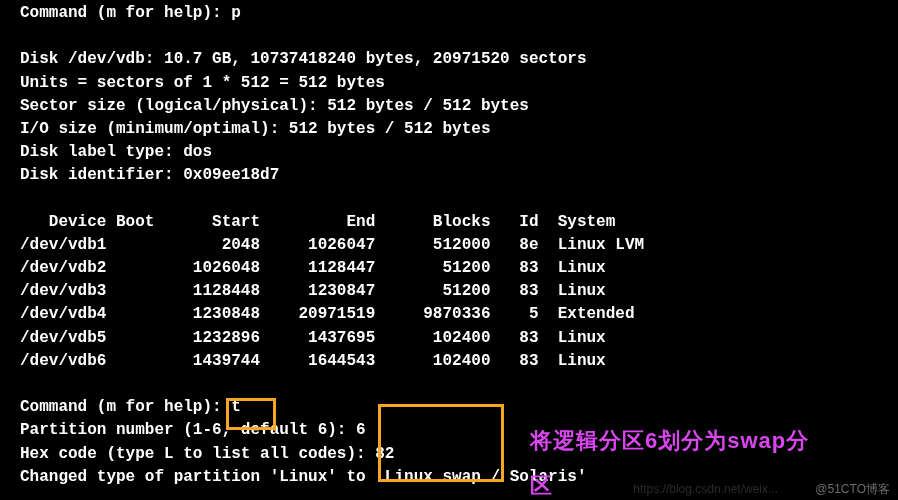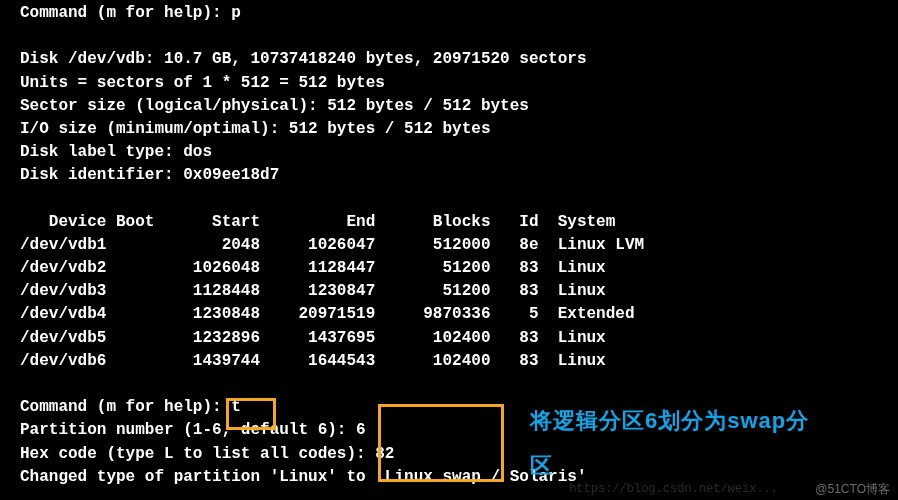--- a/index.html
+++ b/index.html
@@ -15,25 +15,26 @@
     height: 500px;
     overflow: hidden;
     position: relative;
   }
   .term {
     padding: 2px 20px;
     white-space: pre;
   }
   .annot {
     position: absolute;
-    color: #0ea5e9;
+    color: #d946ef;
     font-weight: bold;
     font-size: 22px;
     font-family: "Microsoft YaHei", "SimHei", sans-serif;
     letter-spacing: 1px;
+    margin-top: 20px;
   }
   .box {
     position: absolute;
     border: 3px solid #f5a623;
     background: transparent;
   }
   .watermark {
     position: absolute;
     right: 8px;
     bottom: 2px;
@@ -43,21 +44,21 @@
     font-family: sans-serif;
     text-align: center;
   }
   .watermark2 {
     position: absolute;
     right: 120px;
     bottom: 2px;
     color: rgba(120,120,120,0.35);
     font-size: 12px;
     font-weight: normal;
-    font-family: Liberation Mono, monospace;
+    font-family: Liberation Sans, sans-serif;
   }
 </style>
 </head>
 <body>
 
 <div class="term"><span>Command (m for help): p</span>
 <span></span>
 <span>Disk /dev/vdb: 10.7 GB, 10737418240 bytes, 20971520 sectors</span>
 <span>Units = sectors of 1 * 512 = 512 bytes</span>
 <span>Sector size (logical/physical): 512 bytes / 512 bytes</span>

